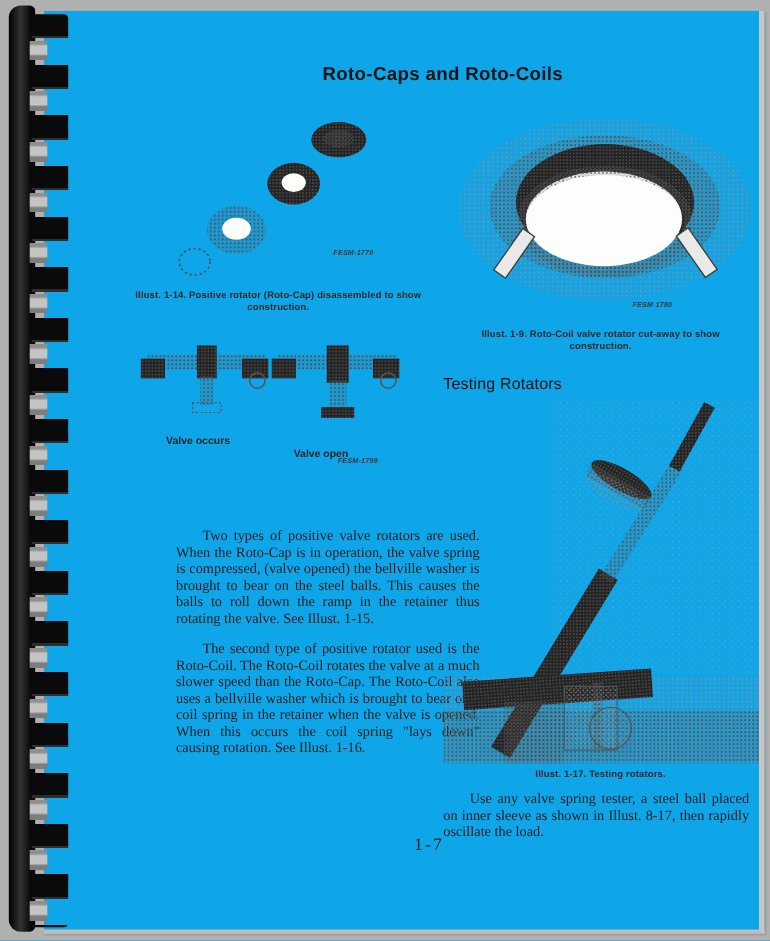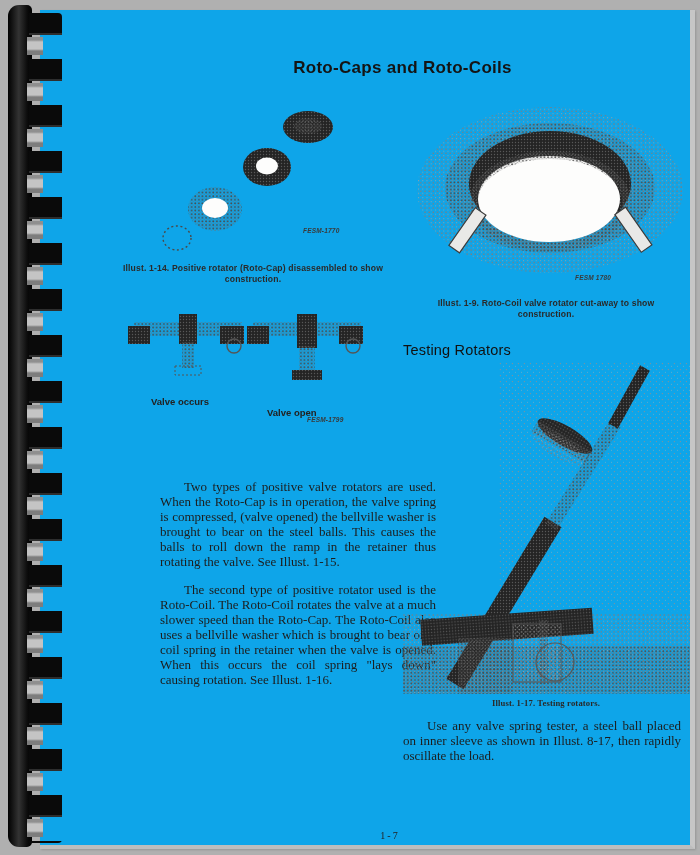--- a/index.html
+++ b/index.html
@@ -65,22 +65,22 @@
     font-family:"Liberation Sans", sans-serif;
     font-weight:normal;font-size:14.5px;color:#111;letter-spacing:.2px;
   }
   .bodytext{
     position:absolute;
     font-size:13px;line-height:15px;color:#1d1d1d;
     text-align:justify;
   }
   .bodytext p{margin:0 0 13px 0;text-indent:24px;}
   .pagenum{
-    position:absolute;top:820px;left:75px;width:550px;
-    text-align:center;font-size:10px;letter-spacing:2px;color:#222;
+    position:absolute;top:750px;left:75px;width:550px;
+    text-align:center;font-size:16px;letter-spacing:2px;color:#222;
   }
   .col-left{position:absolute;left:75px;top:0;width:276px;height:835px;}
   .col-right{position:absolute;left:363px;top:0;width:287px;height:835px;}
   .fig{position:absolute;}
   svg{display:block;}
 </style>
 </head>
 <body>
 
 <svg width="0" height="0" style="position:absolute">
@@ -193,21 +193,21 @@
         </g>
         <g transform="rotate(-4 100 266)">
           <rect x="18" y="252" width="172" height="26" fill="url(#hd)"></rect>
         </g>
         <rect x="55" y="276" width="54" height="56" fill="url(#hm)"></rect>
         <rect x="110" y="262" width="48" height="58" fill="url(#hl)" stroke="#555" stroke-width="1"></rect>
         <rect x="136" y="258" width="9" height="64" fill="url(#hm)"></rect>
         <circle cx="152" cy="300" r="19" fill="url(#hs)" stroke="#565656" stroke-width="1.2"></circle>
       </svg>
     </div>
-    <div class="caption" style="position:absolute;left:10px;top:688px;width:266px;font-family:Liberation Serif, serif;">Illust. 1-17.  Testing rotators.</div>
+    <div class="caption" style="position:absolute;left:10px;top:688px;width:266px;">Illust. 1-17.  Testing rotators.</div>
 
     <div class="bodytext" style="left:0;top:708px;width:278px;">
       <p>Use any valve spring tester, a steel ball placed on inner sleeve as shown in Illust. 8-17, then rapidly oscillate the load.</p>
     </div>
   </div>
 
   <div class="pagenum">1-7</div>
 </div>
 
 <div class="binding">

